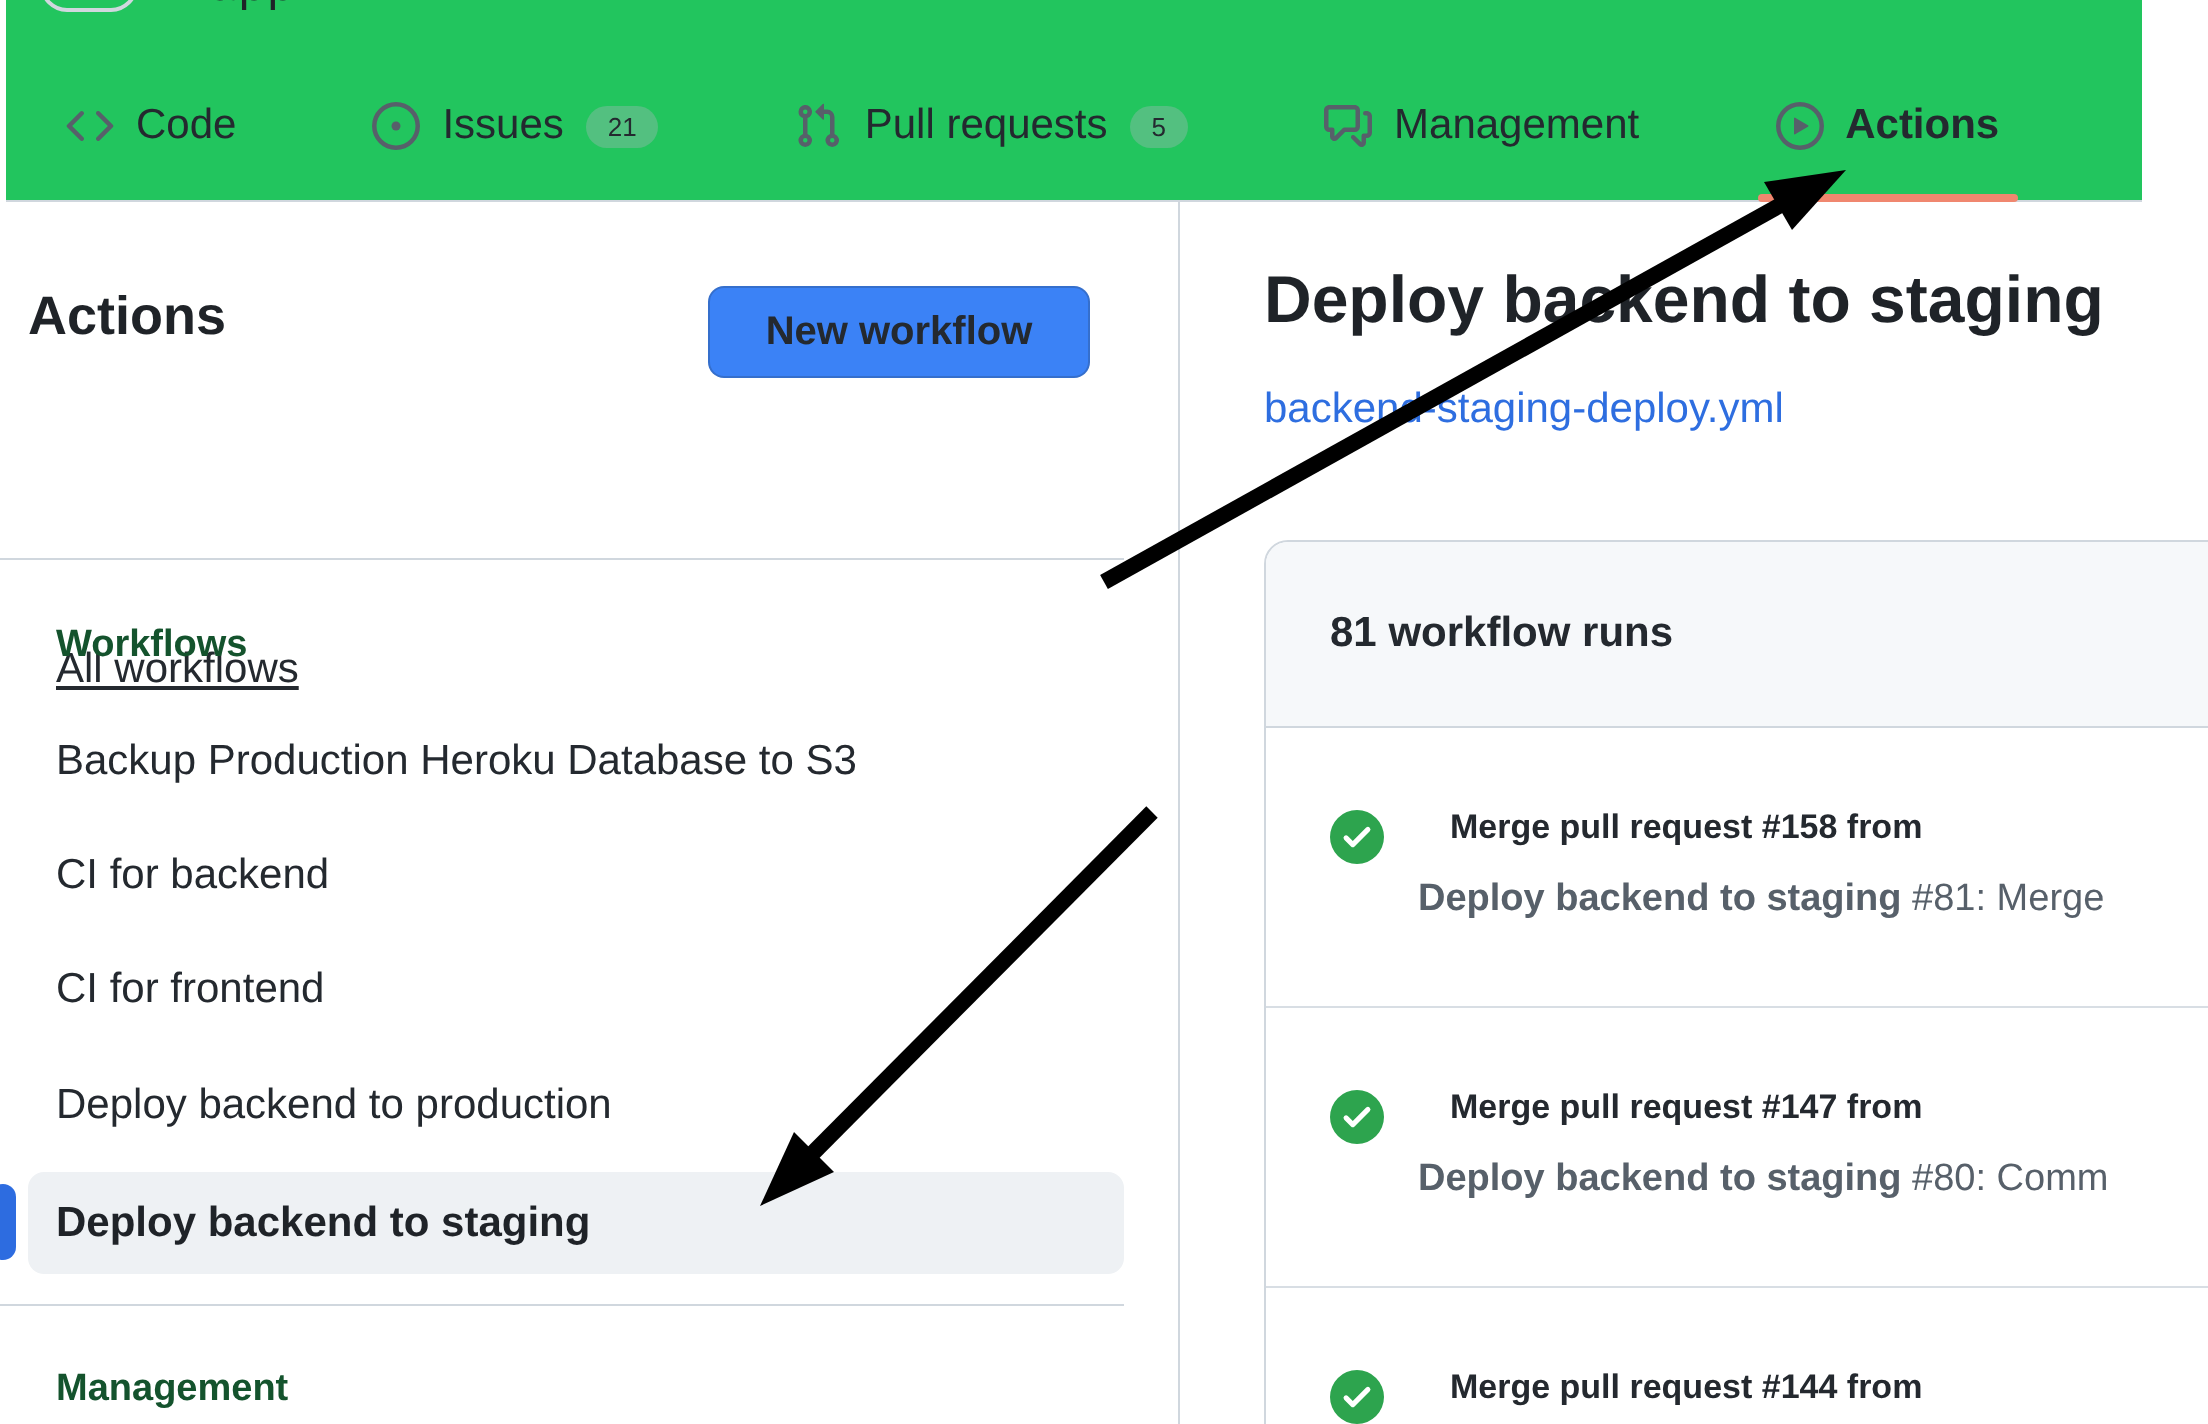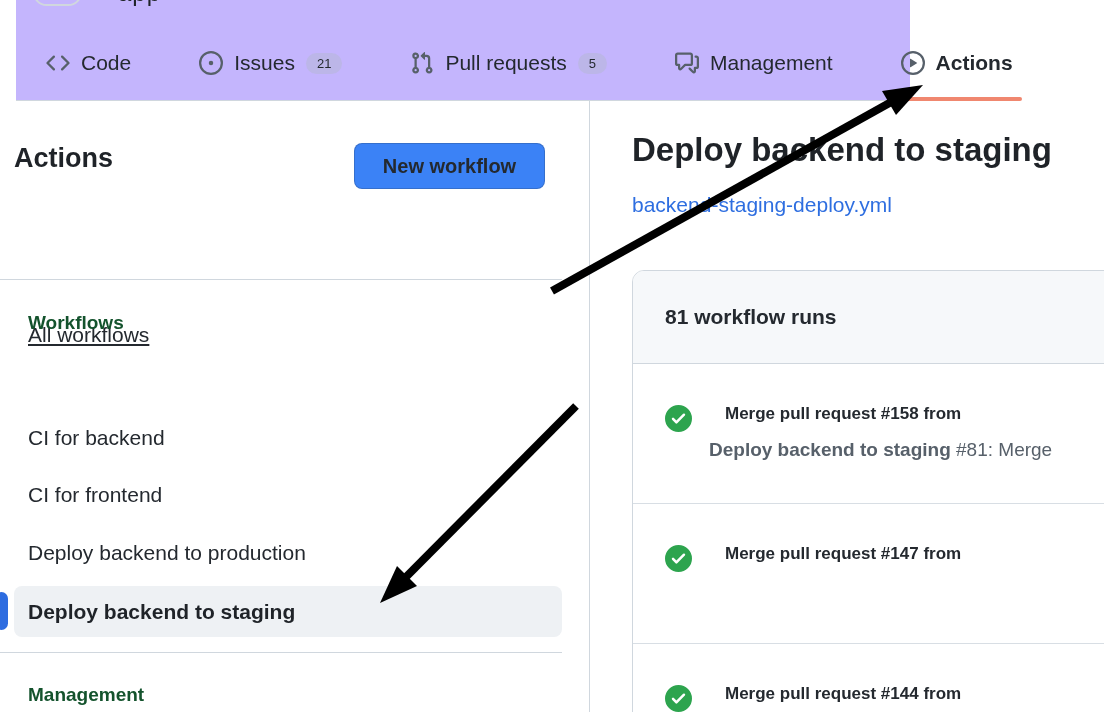--- a/index.html
+++ b/index.html
@@ -4,22 +4,22 @@
 <style>
   * { margin:0; padding:0; box-sizing:border-box; }
   html,body { width:1104px; height:712px; }
   body {
     position:relative; overflow:hidden; background:#ffffff;
     font-family:"Liberation Sans", sans-serif; color:#24292f;
   }
 
   
   .top-header {
-    position:absolute; left:16px; top:0; width:894px; height:101px;
-    background:#c4b5fd; border-bottom:1px solid #d0d7de;
+    position:absolute; left:3px; top:0; width:1068px; height:101px;
+    background:#22c55e; border-bottom:1px solid #d0d7de;
   }
   .repo-badge-cut {
     position:absolute; left:17px; top:-21px; width:49px; height:27px;
     border:2px solid #d0d7de; border-radius:14px; background:transparent;
   }
   .repo-name-cut {
     position:absolute; left:102px; top:-19px; font-size:24px; line-height:24px;
     color:#1f2328; letter-spacing:1px;
   }
   .nav-tabs {
@@ -177,20 +177,21 @@
 <aside class="sidebar">
   <h1 class="sidebar-title">Actions</h1>
   <button class="new-workflow-btn">New workflow</button>
 
   <div class="all-workflows">All workflows</div>
 
   <div class="sb-divider d1"></div>
 
   <div class="section-label" style="top:211px">Workflows</div>
 
+  <div class="wf-item" style="top:268px">Backup Production Heroku Database to S3</div>
   <div class="wf-item" style="top:325px">CI for backend</div>
   <div class="wf-item" style="top:382px">CI for frontend</div>
   <div class="wf-item" style="top:440px">Deploy backend to production</div>
 
   <div class="wf-selected">
     <span class="label">Deploy backend to staging</span>
   </div>
   <div class="selected-bar"></div>
 
   <div class="sb-divider d2"></div>
@@ -216,20 +217,21 @@
         <div class="run-sub"><span class="wf-name">Deploy backend to staging</span> <span>#81: Merge</span></div>
       </div>
     </div>
 
     <div class="run-row">
       <svg class="check" viewBox="0 0 16 16" width="27" height="27" fill="#2da44e">
           <path d="M8 16A8 8 0 1 1 8 0a8 8 0 0 1 0 16Zm3.78-9.72a.751.751 0 0 0-.018-1.042.751.751 0 0 0-1.042-.018L6.75 9.19 5.28 7.72a.751.751 0 0 0-1.042.018.751.751 0 0 0-.018 1.042l2 2a.75.75 0 0 0 1.06 0Z"></path>
         </svg>
       <div class="run-col">
         <div class="run-title">Merge pull request #147 from</div>
+        <div class="run-sub"><span class="wf-name">Deploy backend to staging</span> <span>#80: Comm</span></div>
       </div>
     </div>
 
     <div class="run-row">
       <svg class="check" viewBox="0 0 16 16" width="27" height="27" fill="#2da44e">
           <path d="M8 16A8 8 0 1 1 8 0a8 8 0 0 1 0 16Zm3.78-9.72a.751.751 0 0 0-.018-1.042.751.751 0 0 0-1.042-.018L6.75 9.19 5.28 7.72a.751.751 0 0 0-1.042.018.751.751 0 0 0-.018 1.042l2 2a.75.75 0 0 0 1.06 0Z"></path>
         </svg>
       <div class="run-col">
         <div class="run-title">Merge pull request #144 from</div>
       </div>

